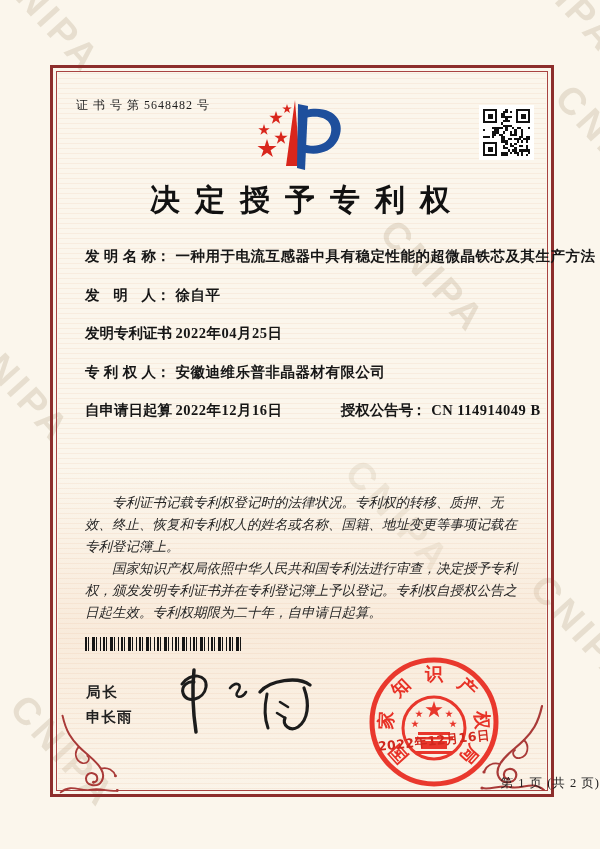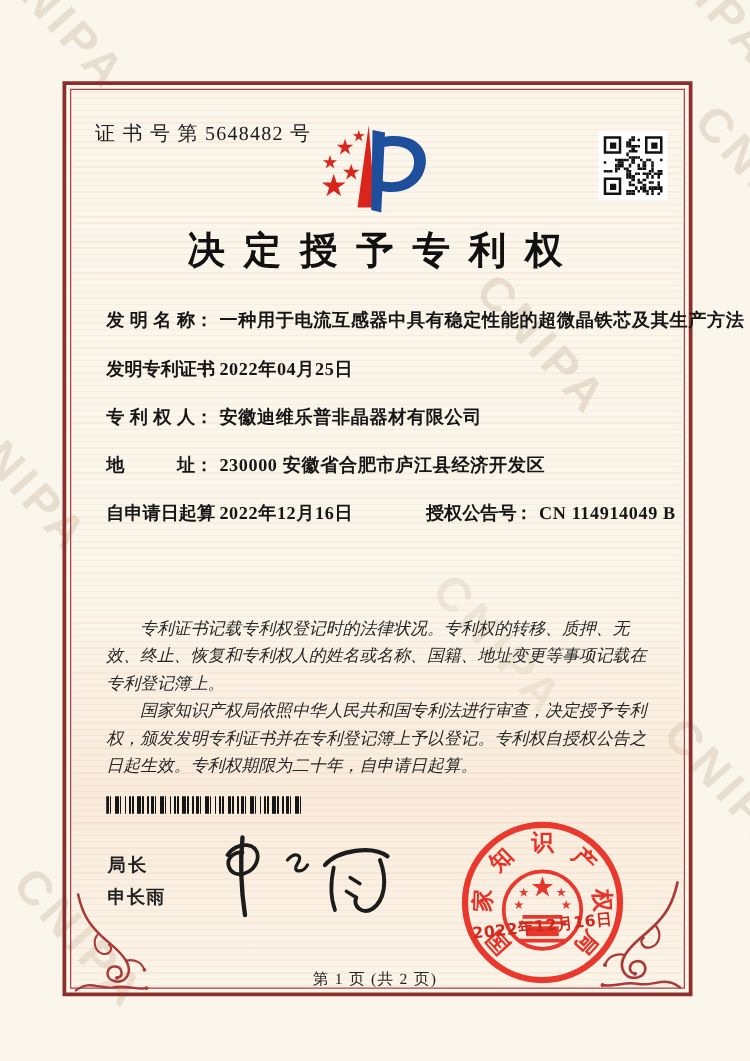--- a/index.html
+++ b/index.html
@@ -17,21 +17,21 @@
                  border:3px solid #8d2e2c; z-index:1; }
   .frame-inner { position:absolute; inset:3px; border:1px solid #a84341; }
   .frame-inner::before { content:""; position:absolute; inset:1px;
      background:
        repeating-linear-gradient(0deg, rgba(226,160,120,.12) 0 1px, rgba(255,255,255,0) 1px 5px),
        linear-gradient(180deg, rgba(250,240,225,.0) 55%, rgba(244,214,188,.35) 78%, rgba(248,232,214,.15) 100%);
      pointer-events:none; }
 
   .abs { position:absolute; z-index:2; }
 
-  .cert-no { left:76px; top:97px; font-size:16px; color:#1c1c1c; letter-spacing:1px; }
+  .cert-no { left:76px; top:97px; font-size:12px; color:#1c1c1c; letter-spacing:1px; }
 
   .logo { left:250px; top:100px; width:100px; height:76px; }
 
   .qr { left:479px; top:105px; width:55px; height:55px; background:#fff; padding:4px; }
   .qr .grid { position:relative; width:47px; height:47px; display:grid;
               grid-template-columns:repeat(21,1fr); grid-template-rows:repeat(21,1fr); }
   .qr .cell { background:#111; }
   .finder { position:absolute; width:14px; height:14px; border:2px solid #111; background:#fff; }
   .finder::after { content:""; position:absolute; inset:2.5px; background:#111; }
   .f-tl { left:0; top:0; } .f-tr { right:0; top:0; } .f-bl { left:0; bottom:0; }
@@ -63,21 +63,21 @@
 
   .seal { left:365px; top:653px; width:138px; height:138px; z-index:3; }
   .seal-date { left:366px; top:733px; width:136px; text-align:center; z-index:4;
                font-family:"DejaVu Sans",sans-serif; font-weight:bold; font-size:12.5px;
                color:#d0271d; transform:rotate(-6deg); letter-spacing:.5px; }
 
   .flourish { z-index:2; }
   .fl-br { left:478px; top:702px; width:70px; height:92px; }
   .fl-bl { left:54px;  top:712px; width:70px; height:84px; transform:scaleX(-1); }
 
-  .page-info { left:0; right:0; top:775px; text-align:center; font-size:12.5px; color:#222; letter-spacing:1px; }
+  .page-info { left:0; right:0; top:775px; text-align:right; font-size:12.5px; color:#222; letter-spacing:1px; }
   .continuation { left:0; right:0; top:809px; text-align:center; font-size:13px; font-style:italic;
                   color:#2c2c2c; letter-spacing:3px; }
 </style>
 </head>
 <body>
 
 <div class="page">
 
   <span class="wm" style="left:-20px;top:-5px">CNIPA</span>
   <span class="wm" style="left:498px;top:-25px">CNIPA</span>
@@ -229,27 +229,27 @@
       </div>
   </div>
 
   <div class="abs title">决定授予专利权</div>
 
   <div class="abs fields">
     <div class="frow">
       <span class="flabel">发明名称</span><span class="fcolon">：</span><span class="fvalue">一种用于电流互感器中具有稳定性能的超微晶铁芯及其生产方法</span>
     </div>
     <div class="frow">
+      <span class="flabel">发明人</span><span class="fcolon">：</span><span class="fvalue">徐自平</span>
+    </div>
+    <div class="frow">
       <span class="flabel">发明专利证书</span><span class="fcolon">：</span><span class="fvalue">2022年04月25日</span>
     </div>
     <div class="frow">
       <span class="flabel">专利权人</span><span class="fcolon">：</span><span class="fvalue">安徽迪维乐普非晶器材有限公司</span>
-    </div>
-    <div class="frow">
-      <span class="flabel">地址</span><span class="fcolon">：</span><span class="fvalue">230000 安徽省合肥市庐江县经济开发区</span>
     </div>
     <div class="frow">
       <span>
         <span class="flabel">自申请日起算</span><span class="fcolon">：</span><span class="fvalue">2022年12月16日</span>
       </span>
       <span class="grant-gap"></span>
       <span>
         <span class="flabel">授权公告号</span><span class="fcolon">：</span><span class="fvalue">CN 114914049 B</span>
       </span>
     </div>

